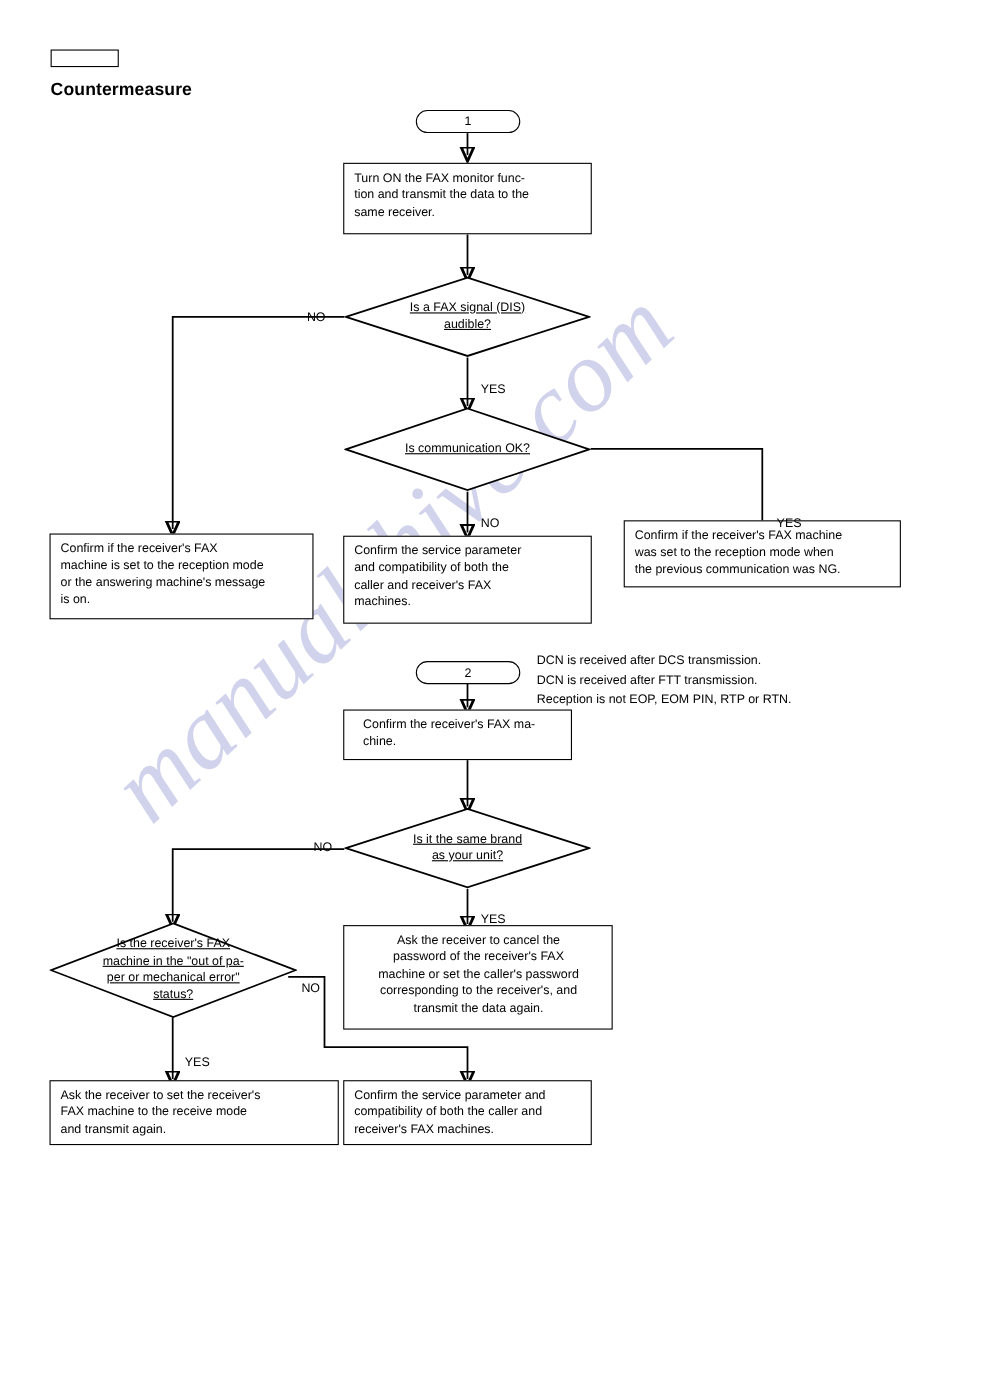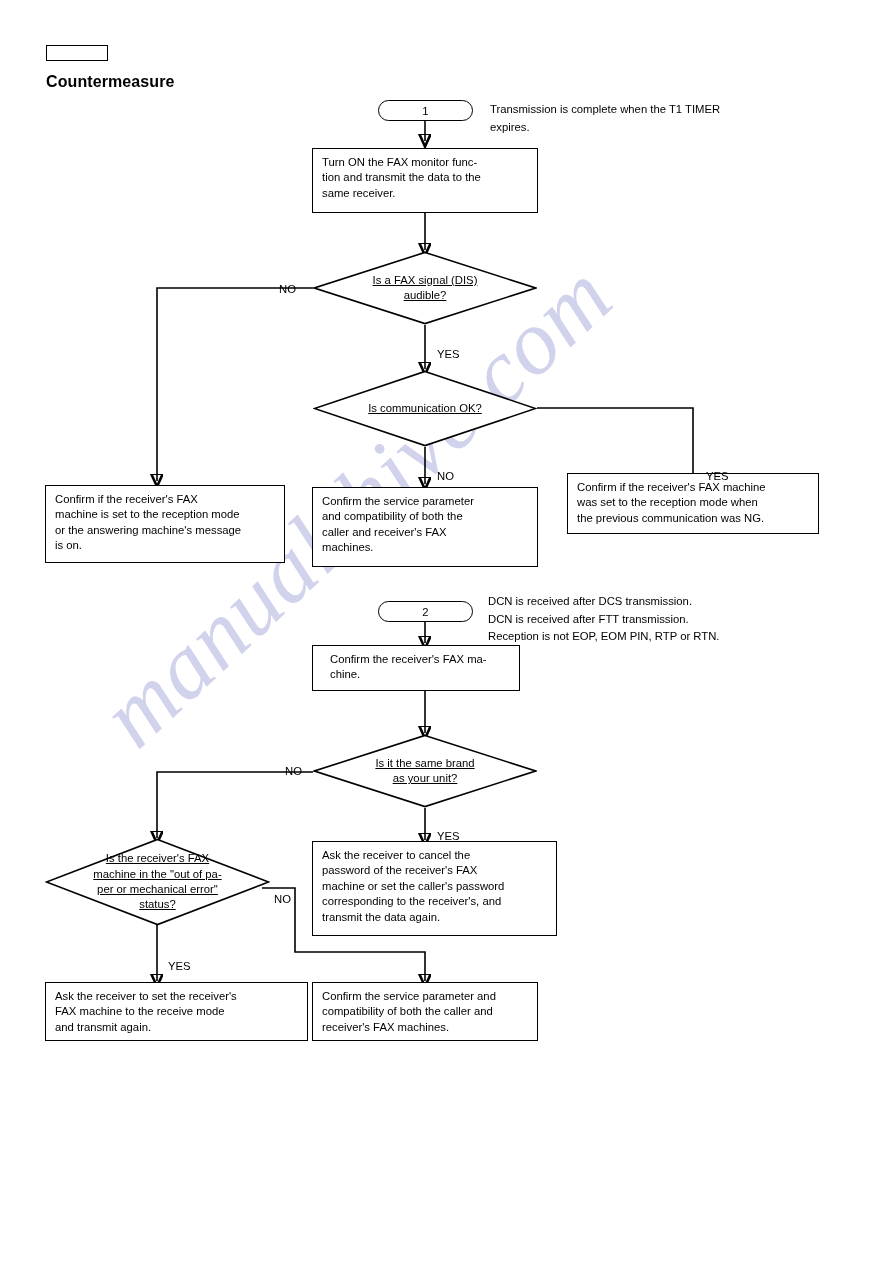--- a/index.html
+++ b/index.html
@@ -154,22 +154,20 @@
 
     <line x1="157" y1="925" x2="157" y2="981" marker-end="url(#ah)"></line>
 
     <path d="M262,888 L295,888 L295,952 L425,952 L425,981" marker-end="url(#ah)"></path>
   </svg>
 
   <div class="terminator" style="left:378px; top:100px; width:95px; height:21px;">
     <span>1</span>
   </div>
 
-  <div class="note" style="left:490px; top:101px; width:330px;">Transmission is complete when the T1 TIMER
-expires.</div>
 
   <div class="node" style="left:312px; top:148px; width:226px; height:65px; white-space:pre-line;">Turn ON the FAX monitor func-
 tion and transmit the data to the
 same receiver.</div>
 
   <div class="diamond-wrap" style="left:313px; top:251px; width:224px; height:74px;">
     <svg width="224" height="74" viewBox="0 0 224 74">
       <polygon points="112,1.4 222.6,37 112,72.6 1.4,37" fill="#fff" stroke="#000" stroke-width="1.6"></polygon>
     </svg>
     <div class="diamond-text">Is a FAX signal (DIS)
@@ -227,21 +225,21 @@
       <polygon points="112.5,1.4 223.6,44 112.5,86.6 1.4,44" fill="#fff" stroke="#000" stroke-width="1.6"></polygon>
     </svg>
     <div class="diamond-text">Is the receiver's FAX
 machine in the "out of pa-
 per or mechanical error"
 status?</div>
   </div>
   <div class="edge-label" style="left:274px; top:877px;">NO</div>
   <div class="edge-label" style="left:168px; top:944px;">YES</div>
 
-  <div class="node" style="left:312px; top:841px; width:245px; height:95px; white-space:pre-line;">Ask the receiver to cancel the
+  <div class="node" style="left:312px; top:841px; width:245px; height:95px; white-space:pre-line;text-align:center;">Ask the receiver to cancel the
 password of the receiver's FAX
 machine or set the caller's password
 corresponding to the receiver's, and
 transmit the data again.</div>
 
   <div class="node" style="left:45px; top:982px; width:263px; height:59px; white-space:pre-line;">Ask the receiver to set the receiver's
 FAX machine to the receive mode
 and transmit again.</div>
 
   <div class="node" style="left:312px; top:982px; width:226px; height:59px; white-space:pre-line;">Confirm the service parameter and

